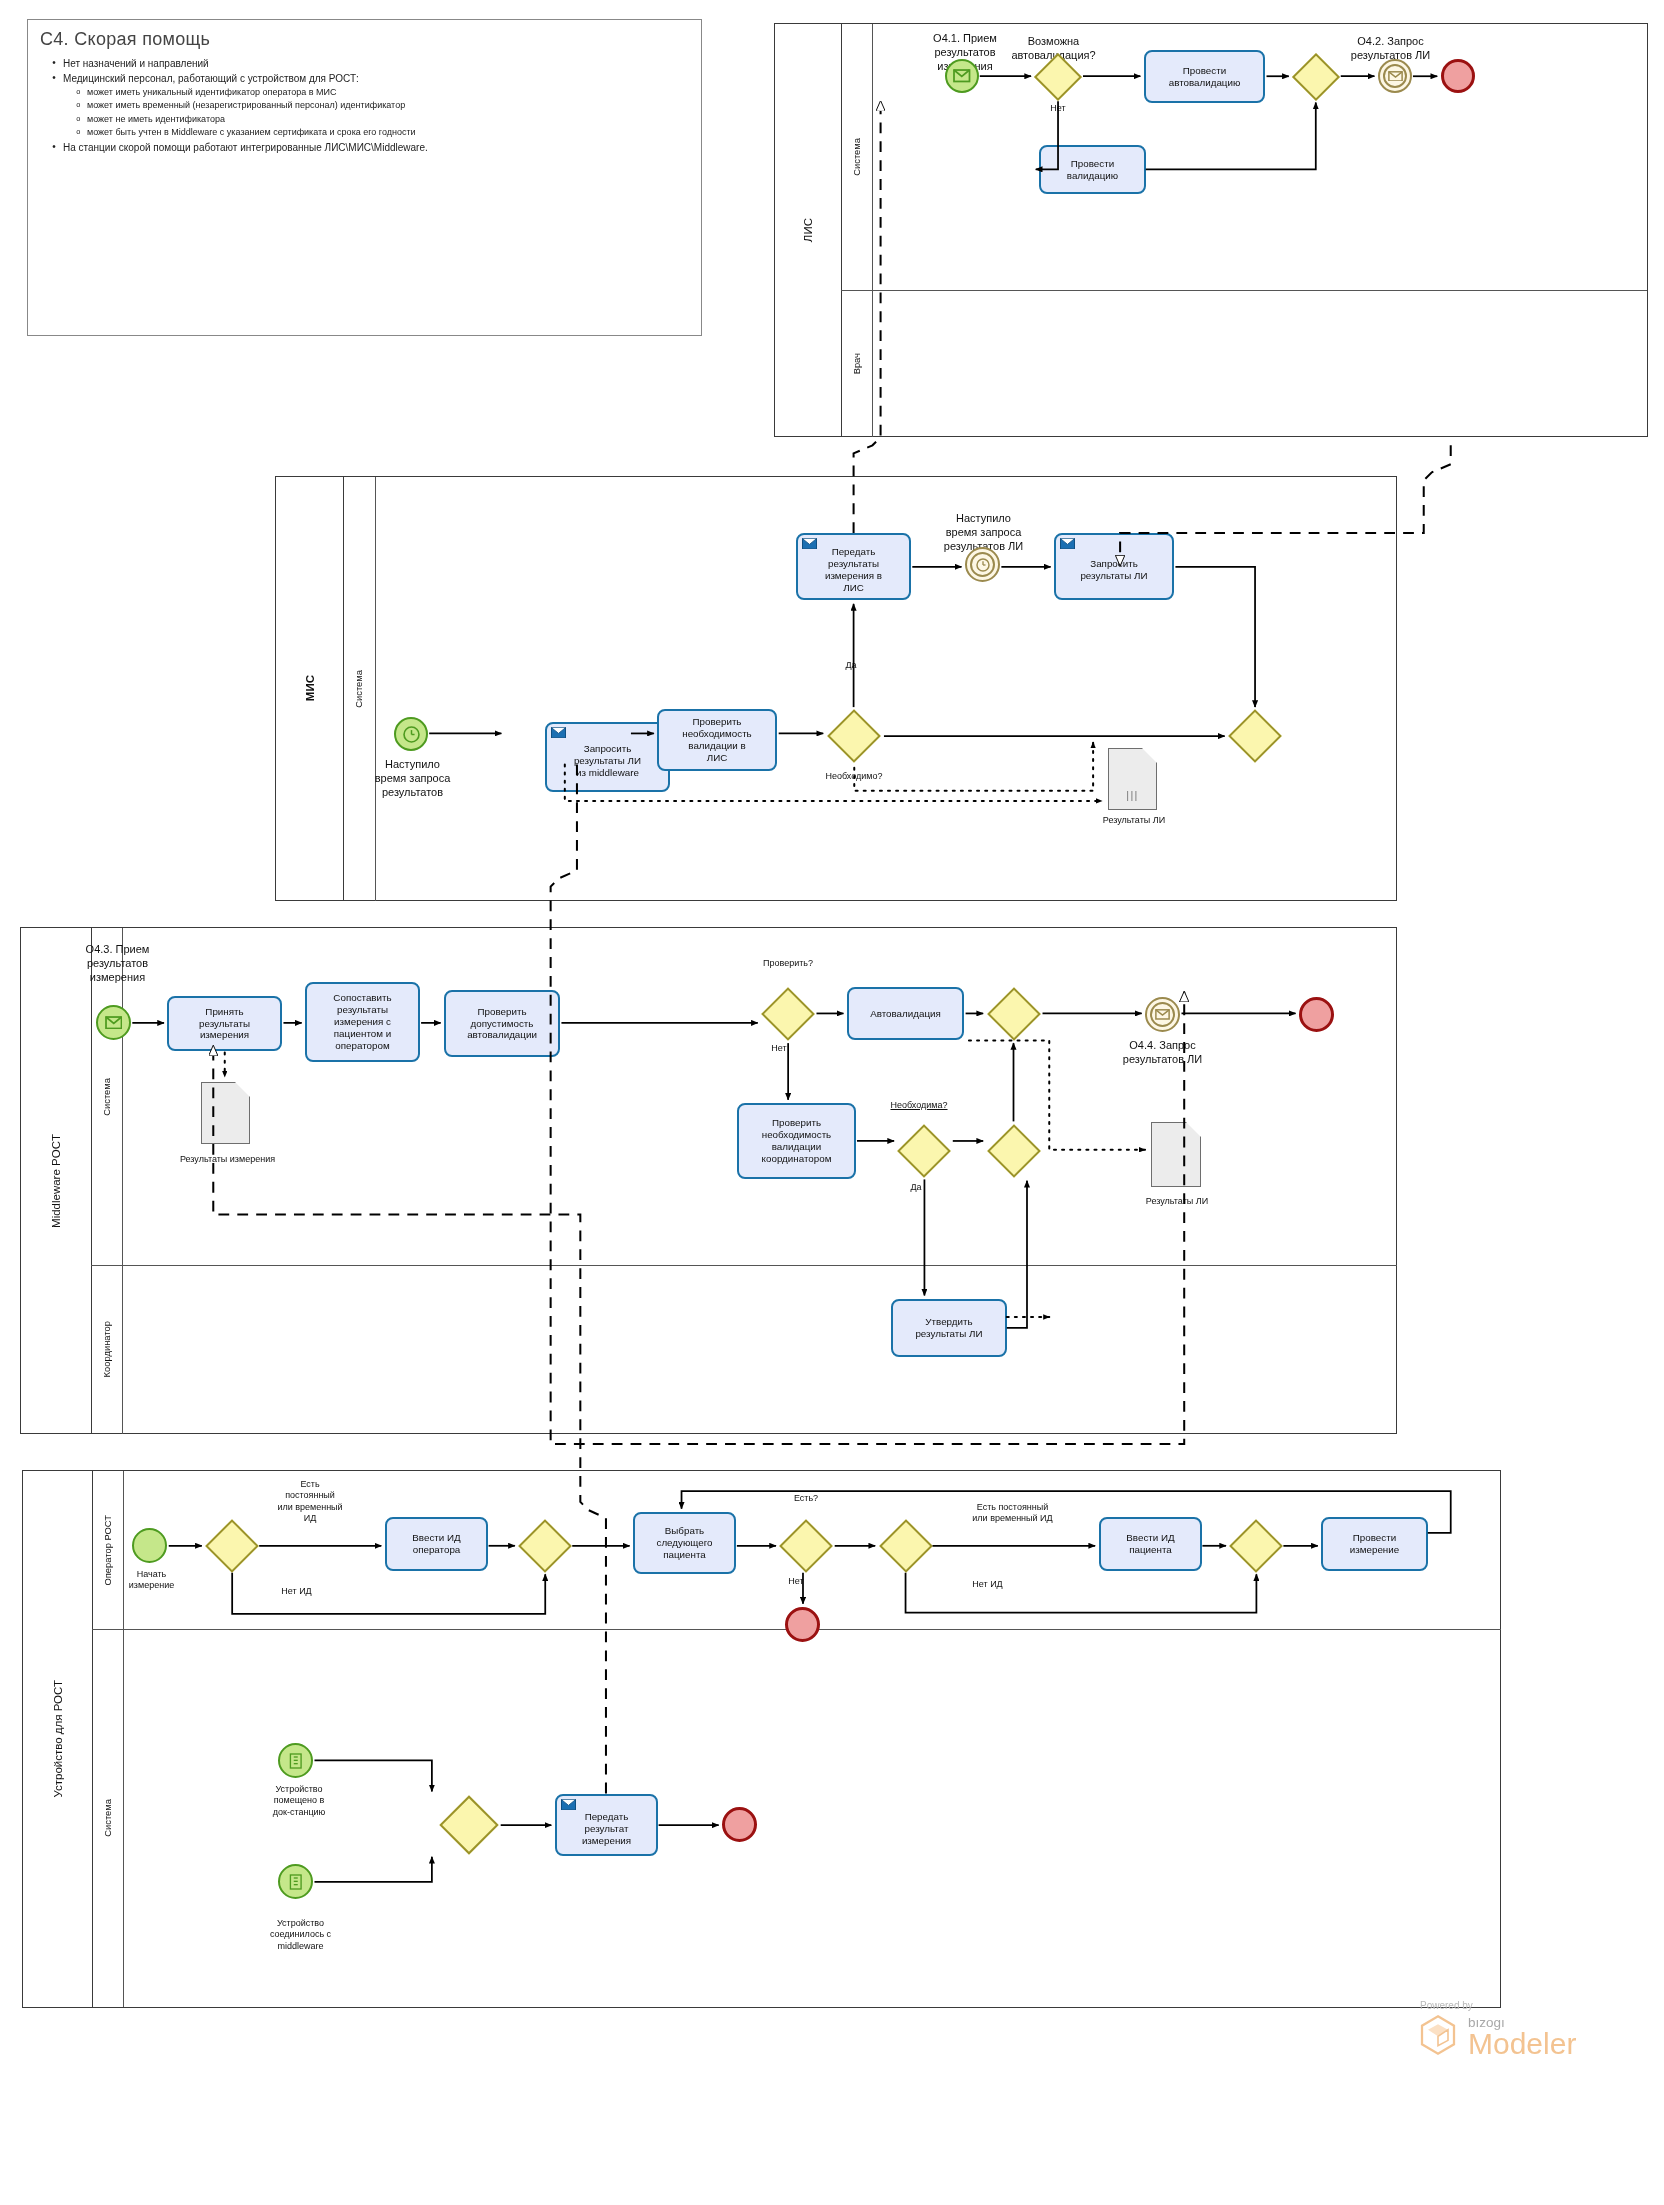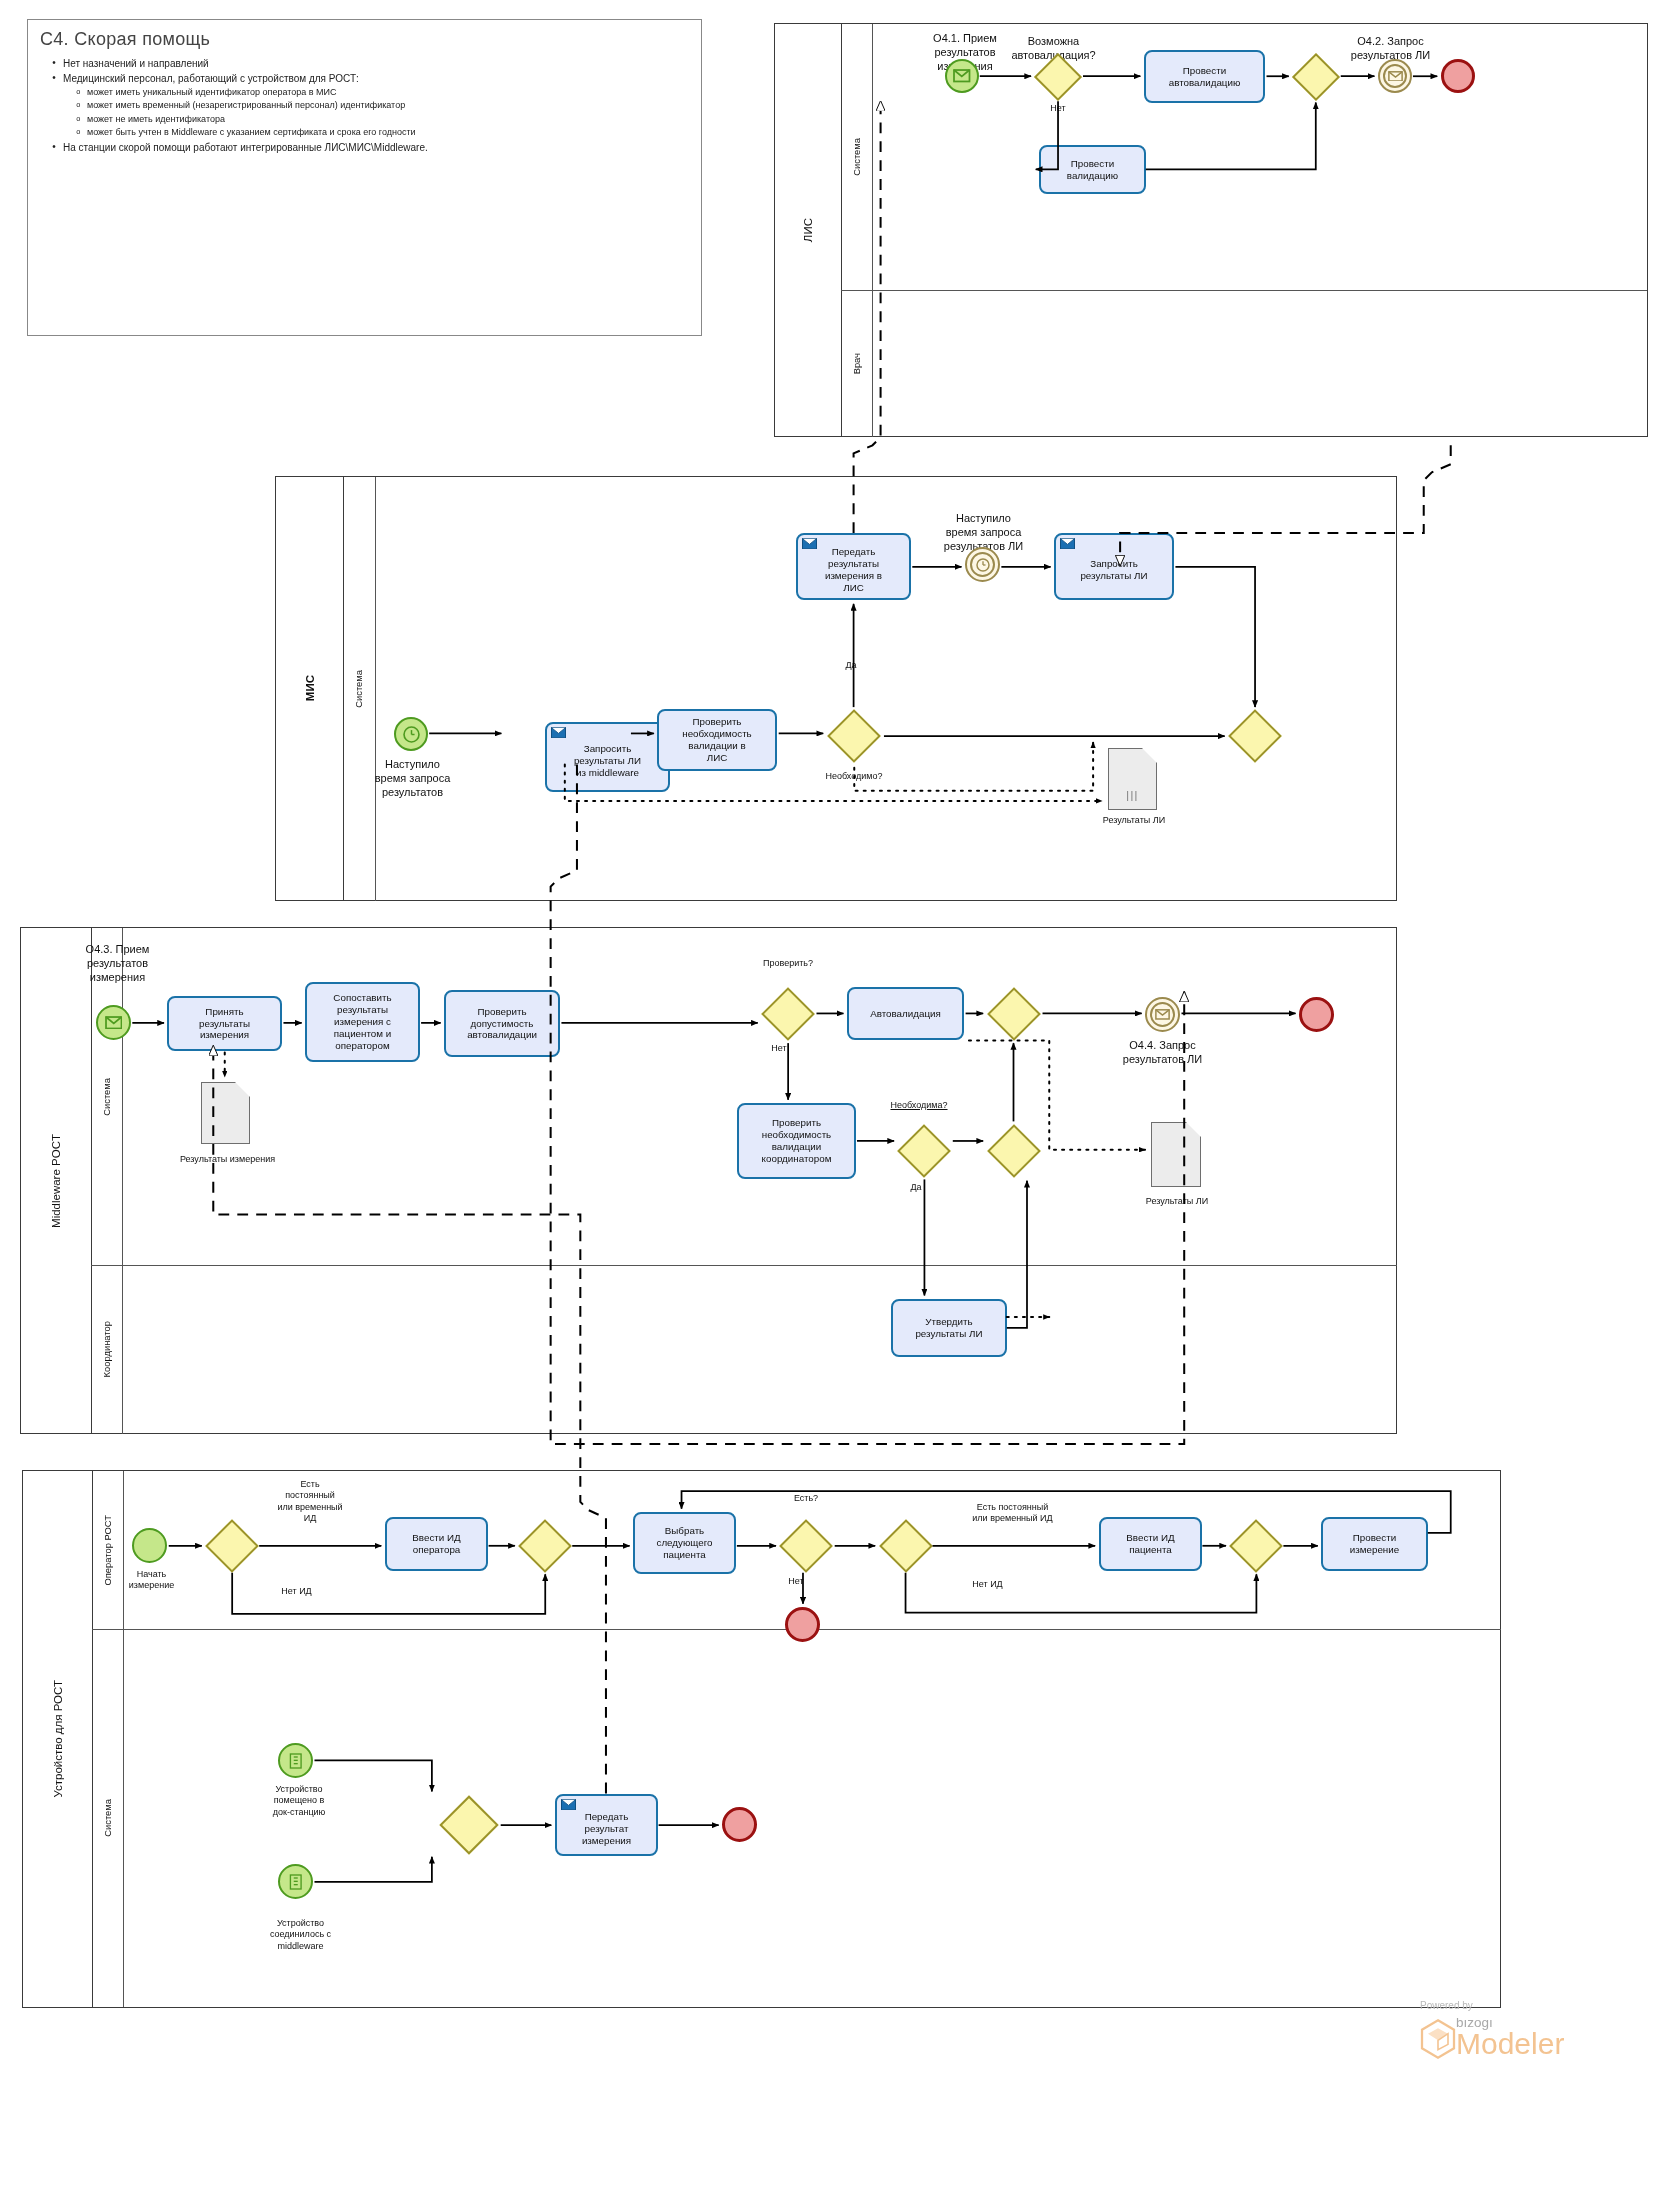--- a/index.html
+++ b/index.html
@@ -485,21 +485,21 @@
     <g stroke="#000" stroke-width="3" fill="none" stroke-dasharray="16,12" marker-end="url(#ahopen)">
       <path d="M1265,790 L1265,672 L1293,660 L1305,648 L1305,150"></path>
       <path d="M2150,660 L2150,688 L2122,700 L2110,712 L2110,790 L1660,790 L1660,838"></path>
       <path d="M898,2658 L898,2250 L872,2238 L860,2226 L860,1800 L316,1800 L316,1550"></path>
       <path d="M855,1133 L855,1290 L828,1302 L816,1314 L816,2140 L1755,2140 L1755,1470"></path>
     </g>
   </svg>
 
   <div class="wm" style="left:1420px;top:2000px;width:216px;">
     <div class="pw">Powered by</div>
-    <div style="display:flex;align-items:flex-end;gap:0;margin-top:4px;">
+    <div style="display:flex;align-items:flex-start;gap:12px;margin-top:4px;">
       <svg width="36" height="40" viewBox="0 0 54 60">
         <polygon points="27,2 51,16 51,44 27,58 3,44 3,16" fill="none" stroke="#f3c391" stroke-width="3.4"></polygon>
         <polygon points="27,14 42,22 27,32 12,22" fill="#fbe0c4"></polygon>
         <path d="M27,32 L42,22 L42,38 L27,46 z" fill="#fff" stroke="#f3c391" stroke-width="2.4"></path>
       </svg>
       <div>
         <div class="bz">bızogı</div>
         <div class="md">Modeler</div>
       </div>
     </div>

